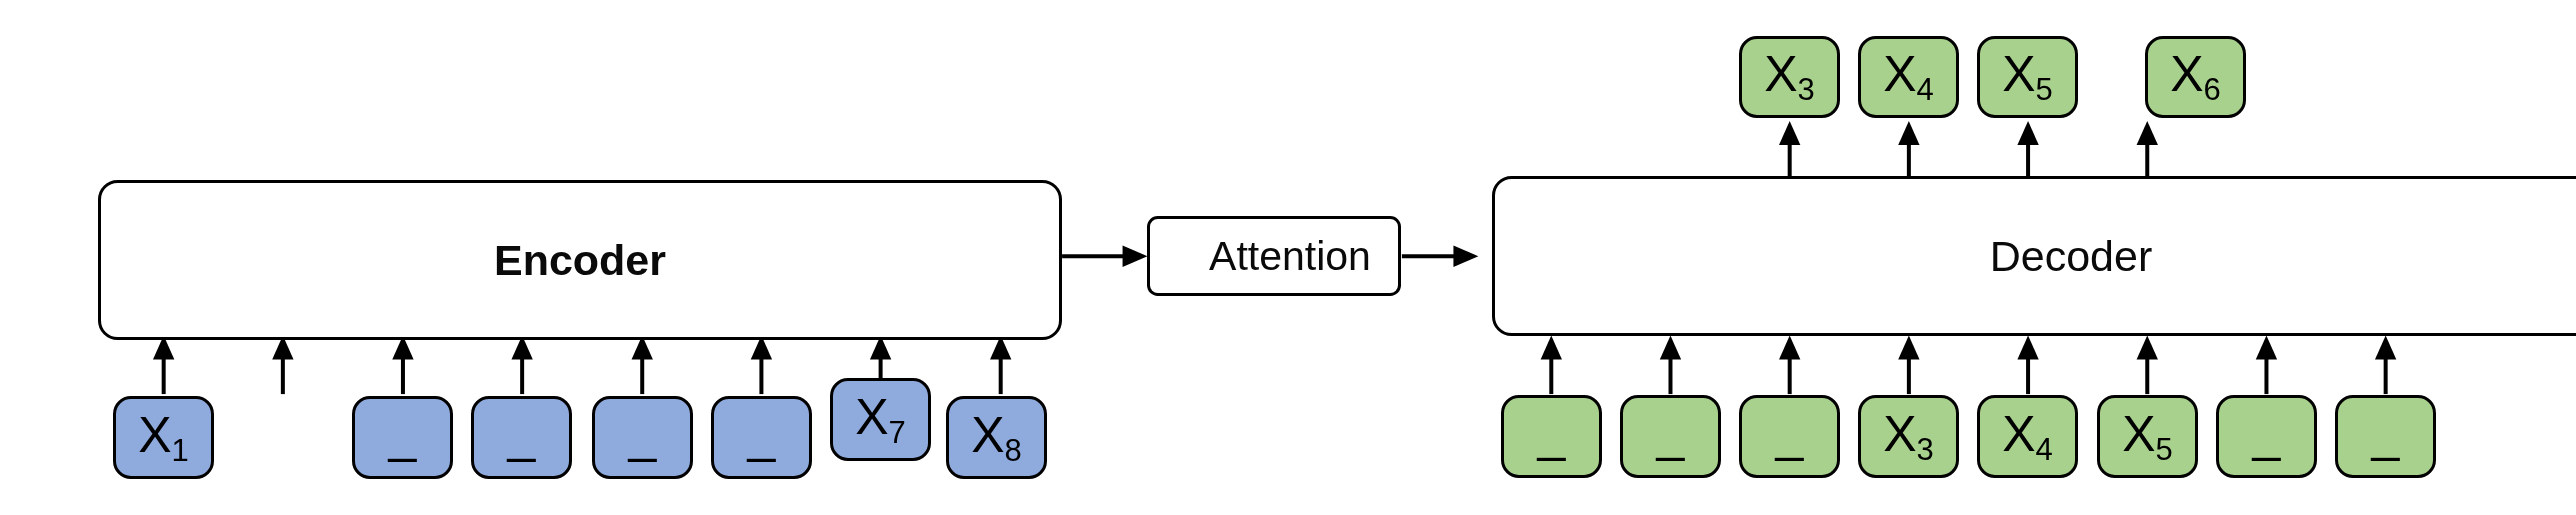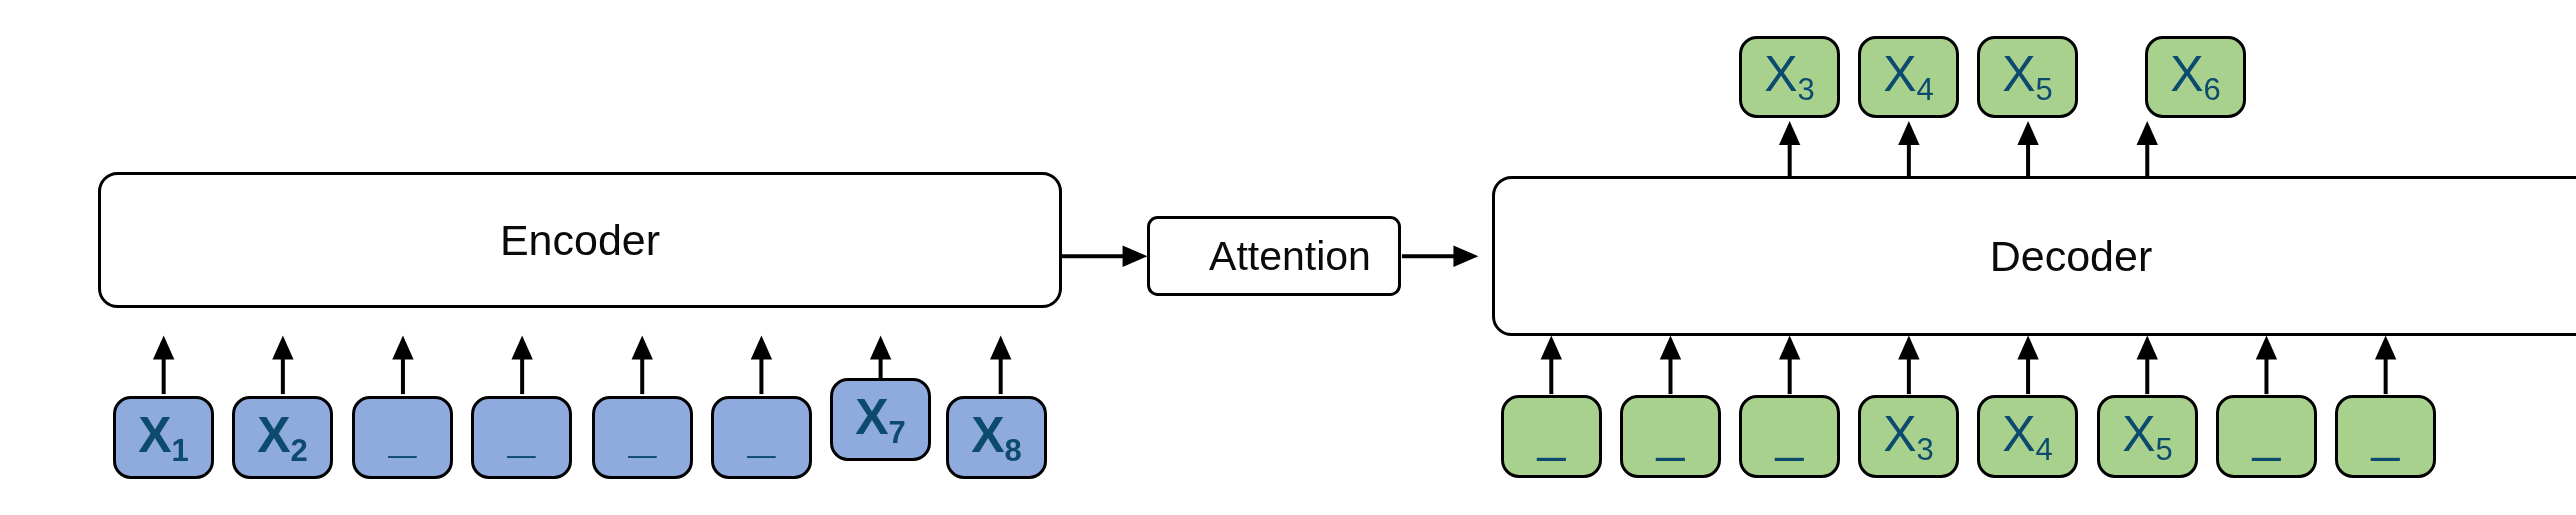--- a/index.html
+++ b/index.html
@@ -27,42 +27,42 @@
     box-sizing: border-box;
     background: #ffffff;
     border: 3.6px solid var(--stroke, #000);
     border-radius: 19.6px;
     display: flex;
     align-items: center;
     justify-content: center;
     font-size: 43px;
     color: #0a0a0a;
   }
-  .encoder-box { left: 98px; top: 172px; width: 964px; height: 136px; }
+  .encoder-box { left: 98px; top: 180px; width: 964px; height: 160px; font-weight: bold; }
   .decoder-box { left: 1478px; top: 176px; width: 1158px; height: 160px; margin-left: 14px; }
   .attention-box {
     left: 1147px; top: 216px; width: 254px; height: 80px;
     border-radius: 10.7px;
     font-size: 41px;
     padding-left: 32px;
   }
   .token {
     position: absolute;
     box-sizing: border-box;
     width: 101px;
     height: 83px;
     border: 3.6px solid var(--stroke, #000);
     border-radius: 18px;
     display: flex;
     align-items: center;
     justify-content: center;
     font-size: 50px;
-    color: #0c4a6e;
-  }
-  .token.blue  { background: var(--input-fill, #8FAADC); font-weight: bold; }
+    color: #000000;
+  }
+  .token.blue  { background: var(--input-fill, #8FAADC); }
   .token.green { background: var(--output-fill, #A9D18E); }
   .tok-label { white-space: nowrap; line-height: 1; }
   .tok-sub {
     font-size: 0.62em;
     vertical-align: -0.28em;
   }
 </style>
 </head>
 <body>
 
@@ -140,23 +140,20 @@
     <span>Attention</span>
   </div>
 
   <div class="bigbox decoder-box">
     <span>Decoder</span>
   </div>
 
   <div class="token blue" style="left:113px;  top:396px;">
     <span class="tok-label"><span>X</span><span class="tok-sub">1</span></span>
   </div>
-  <div class="token blue" style="left:232px;  top:396px;">
-    <span class="tok-label"><span>X</span><span class="tok-sub">2</span></span>
-  </div>
   <div class="token blue" style="left:352px;  top:396px;">
     <span class="tok-label"><span>_</span><span class="tok-sub"></span></span>
   </div>
   <div class="token blue" style="left:471px;  top:396px;">
     <span class="tok-label"><span>_</span><span class="tok-sub"></span></span>
   </div>
   <div class="token blue" style="left:592px;  top:396px;">
     <span class="tok-label"><span>_</span><span class="tok-sub"></span></span>
   </div>
   <div class="token blue" style="left:711px;  top:396px;">

